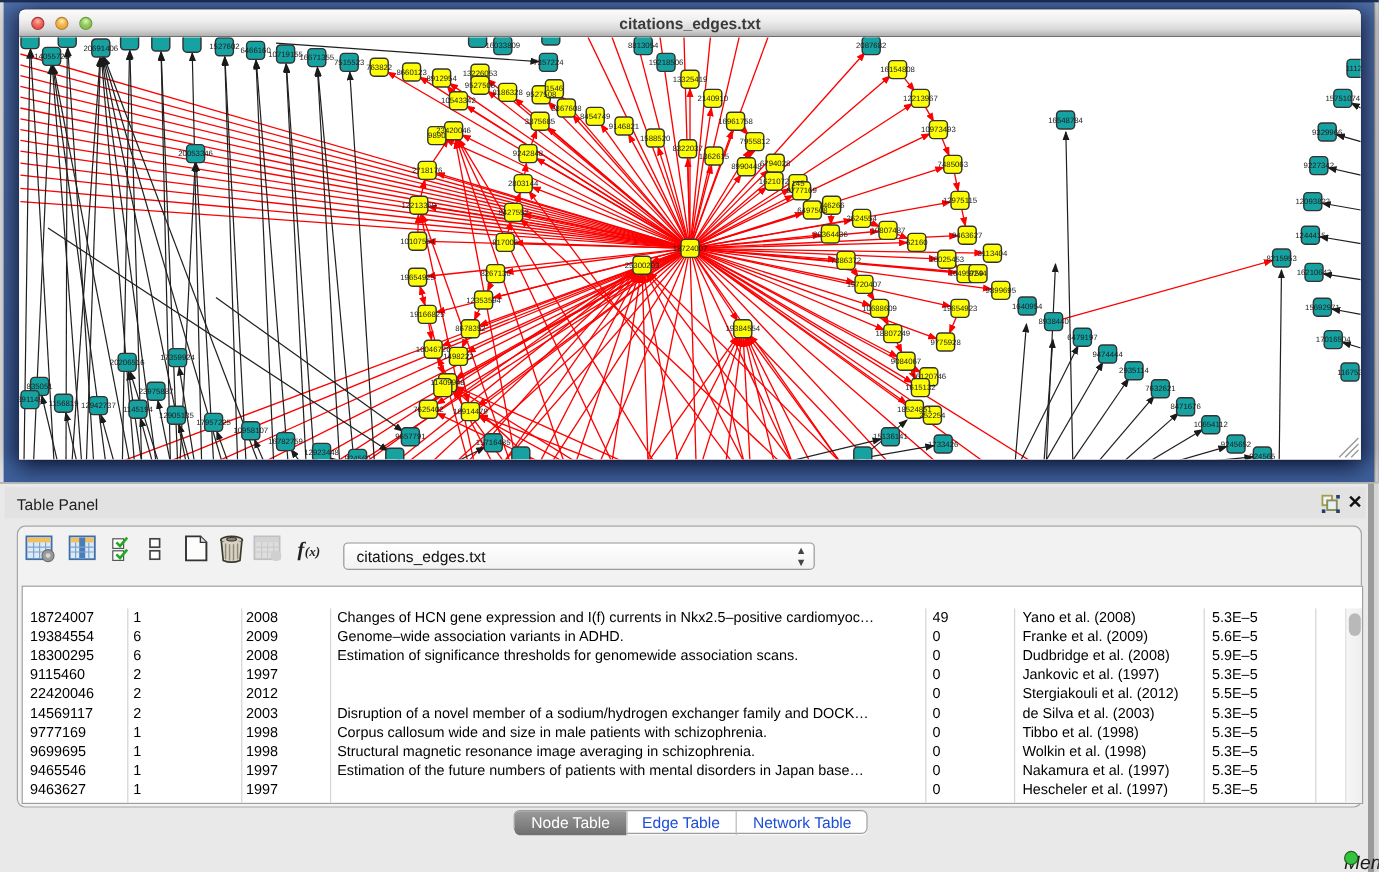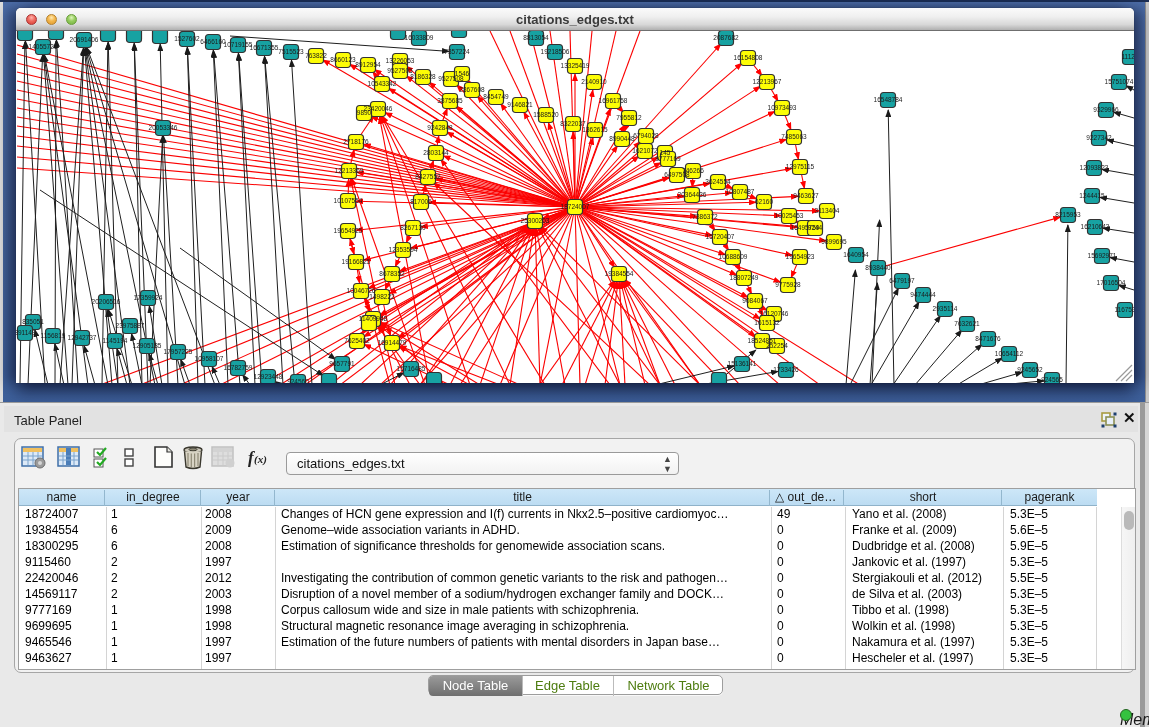--- a/index.html
+++ b/index.html
@@ -51,21 +51,21 @@
 .c3 { left:262px; width:488px; }
 .c4 { left:758px; width:66px; }
 .c5 { left:833px; width:150px; }
 .c6 { left:991px; width:86px; }
 .vsep { position:absolute; top:18px; width:1px; height:162px; background:#d4d4d4; }
 #vscroll { position:absolute; left:1102px; top:18px; width:15px; height:162px; background:linear-gradient(90deg,#f6f6f6,#eee); border-left:1px solid #ddd; }
 #vthumb { position:absolute; left:2px; top:4px; width:10px; height:19px; background:#b9b9b9; border-radius:5px; }
 
 #tabs { position:absolute; left:428px; top:272px; width:295px; height:20px; background:#fff; border:1px solid #9d9d9d;
   border-radius:5px; font-size:13px; box-shadow:0 1px 0 rgba(255,255,255,.7); }
-#tabs .seg { position:absolute; top:0; height:20px; line-height:20px; text-align:center; color:#4d7c0f; }
+#tabs .seg { position:absolute; top:0; height:20px; line-height:20px; text-align:center; color:#1d4ed8; }
 #tabs .s1 { left:0; width:93px; background:linear-gradient(180deg,#9a9a9a,#6e6e6e); color:#fff; border-radius:4px 0 0 4px; }
 #tabs .s2 { left:93px; width:90px; border-left:1px solid #bbb; }
 #tabs .s3 { left:184px; width:110px; border-left:1px solid #bbb; }
 #memory { position:absolute; left:1120px; top:308px; font-size:16px; color:#1a1a1a;font-style:italic; }
 #memdot { position:absolute; left:1120px; top:306px; width:12px; height:12px; border-radius:50%; background:#35c23f; border:1px solid #23641f; }
 </style></head>
 <body>
 <div id="stage">
   <div id="desktop">
     <div id="leftsliver"></div>
@@ -703,29 +703,20 @@
           </g>
 
           <g transform="translate(228,0)">
             <text x="0" y="18" font-family="Liberation Serif,serif" font-style="italic" font-weight="bold" font-size="17" fill="#222">f</text>
             <text x="6" y="18" font-family="Liberation Serif,serif" font-style="italic" font-weight="bold" font-size="11" fill="#222">(x)</text>
           </g>
         </svg>
         <div id="dropdown">citations_edges.txt<span class="arr">▲<br>▼</span></div>
       </div>
       <div id="tbl">
-        <div class="thead">
-          <div style="left:0;width:86px">name</div>
-          <div style="left:87px;width:95px">in_degree</div>
-          <div style="left:183px;width:73px">year</div>
-          <div style="left:257px;width:494px">title</div>
-          <div style="left:752px;width:73px;text-align:left;padding-left:4px">△ out_de…</div>
-          <div style="left:826px;width:157px">short</div>
-          <div style="left:984px;width:93px;border-right:none">pagerank</div>
-        </div>
         <div class="trows">
 <div class="trow">
               <div class="c0">18724007</div>
               <div class="c1">1</div>
               <div class="c2">2008</div>
               <div class="c3">Changes of HCN gene expression and I(f) currents in Nkx2.5–positive cardiomyoc…</div>
               <div class="c4">49</div>
               <div class="c5">Yano et al. (2008)</div>
               <div class="c6">5.3E–5</div>
             </div>
@@ -752,21 +743,20 @@
               <div class="c1">2</div>
               <div class="c2">1997</div>
               <div class="c4">0</div>
               <div class="c5">Jankovic et al. (1997)</div>
               <div class="c6">5.3E–5</div>
             </div>
 <div class="trow">
               <div class="c0">22420046</div>
               <div class="c1">2</div>
               <div class="c2">2012</div>
-              <div class="c3">Investigating the contribution of common genetic variants to the risk and pathogen…</div>
               <div class="c4">0</div>
               <div class="c5">Stergiakouli et al. (2012)</div>
               <div class="c6">5.5E–5</div>
             </div>
 <div class="trow">
               <div class="c0">14569117</div>
               <div class="c1">2</div>
               <div class="c2">2003</div>
               <div class="c3">Disruption of a novel member of a sodium/hydrogen exchanger family and DOCK…</div>
               <div class="c4">0</div>

